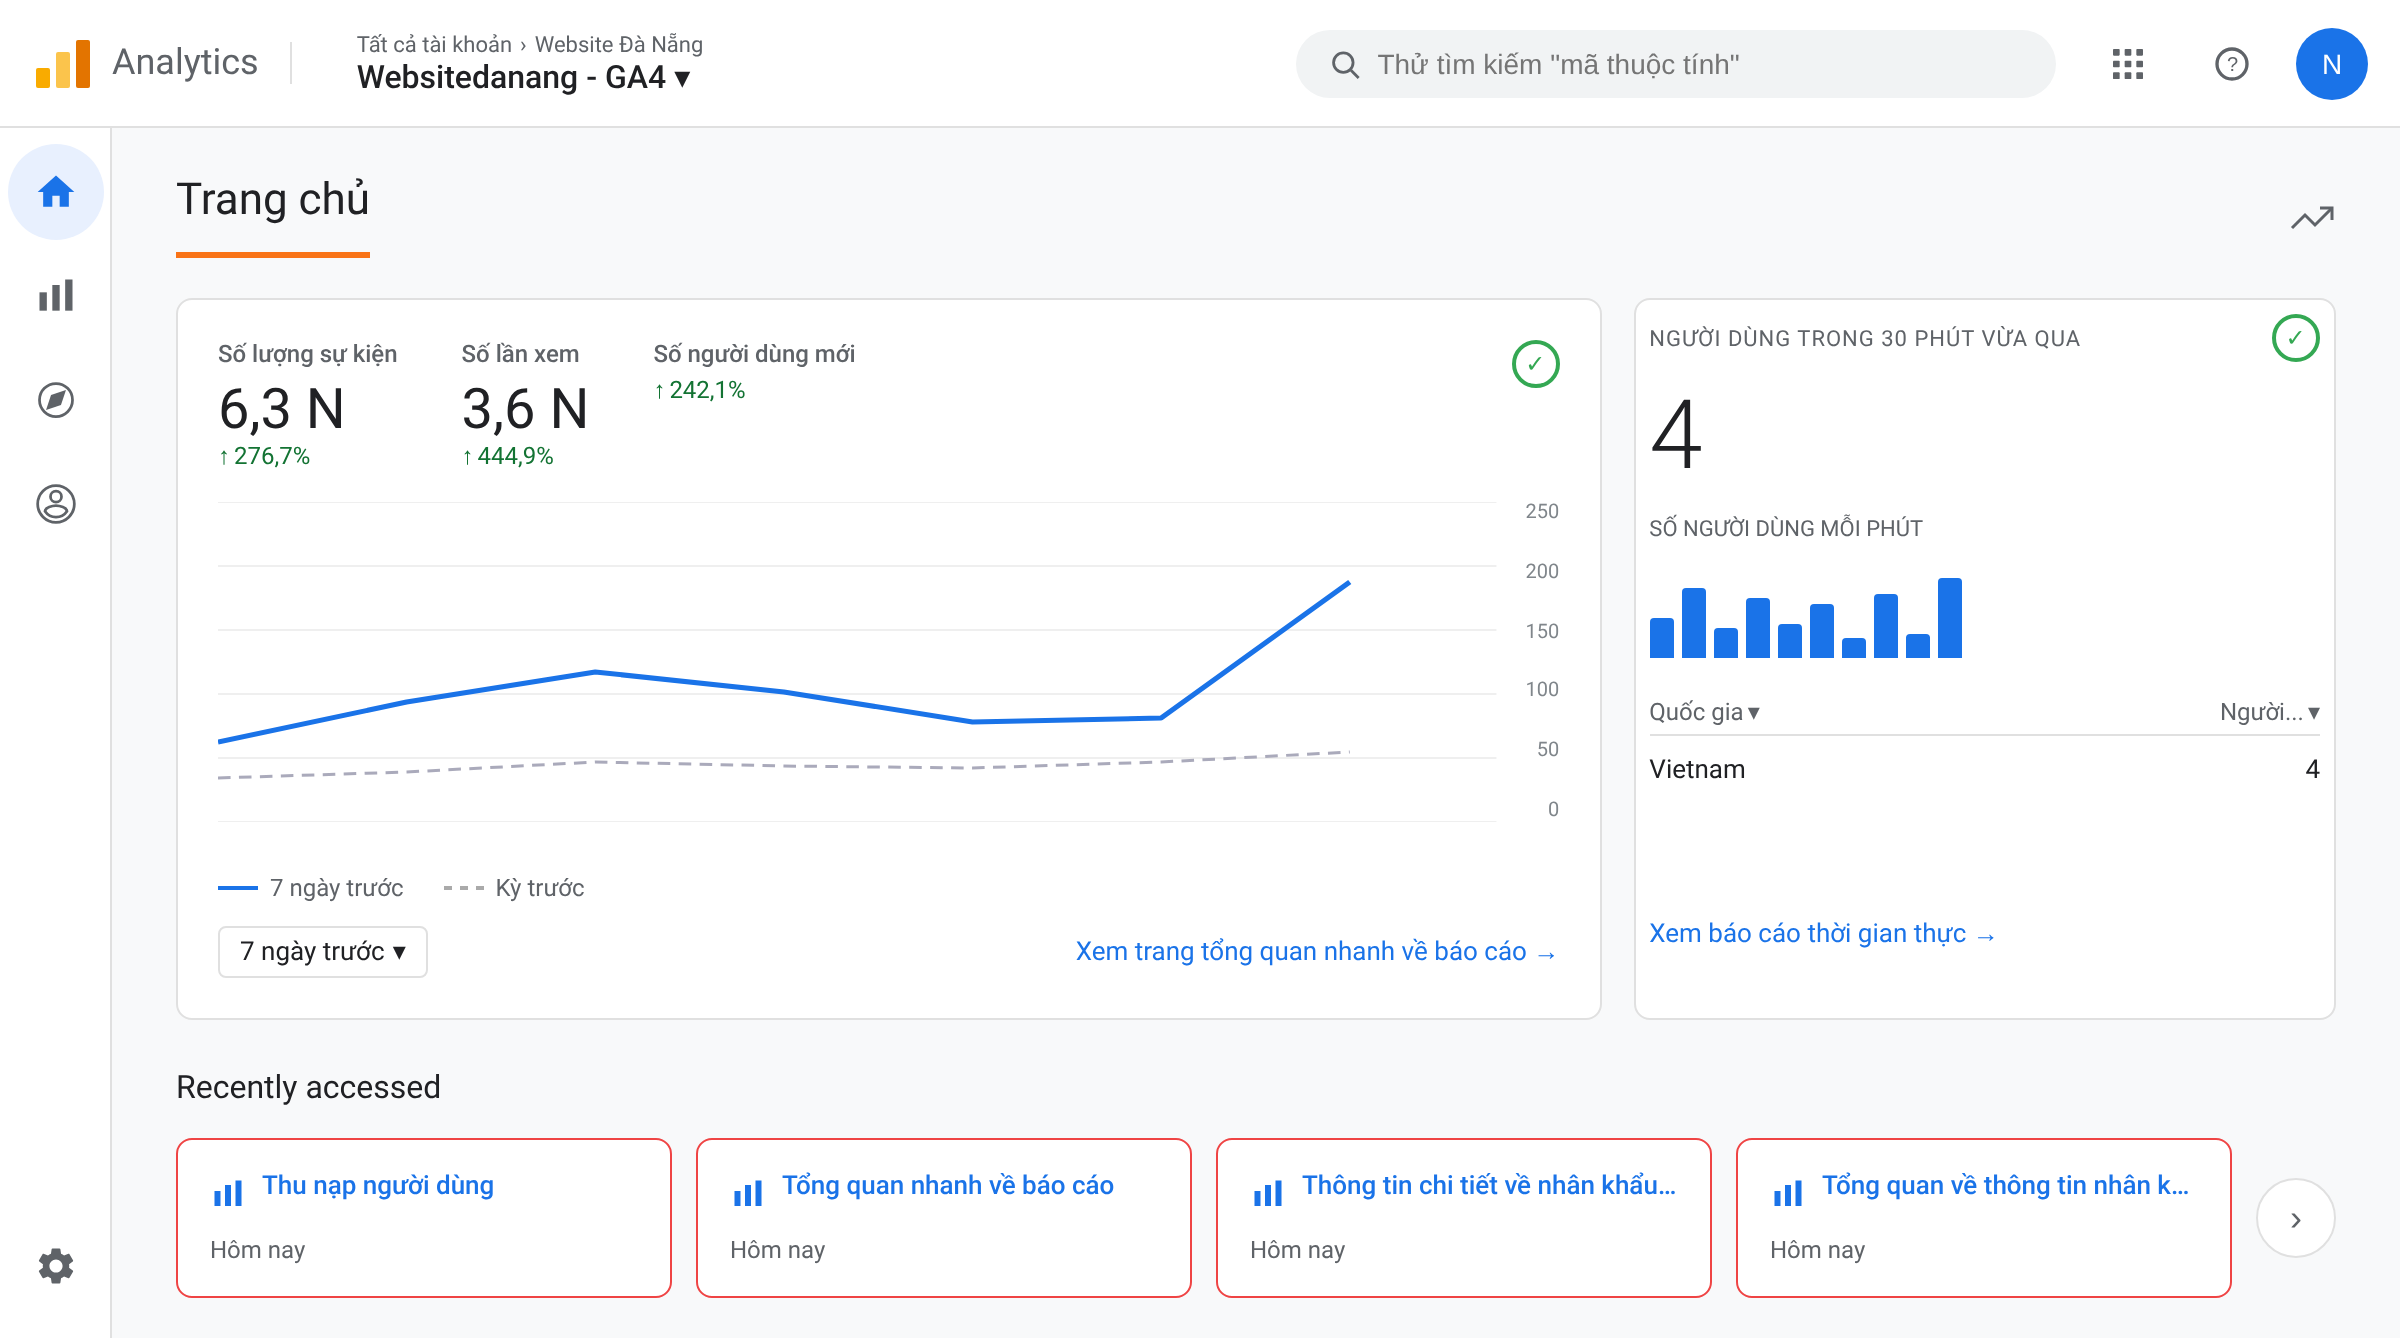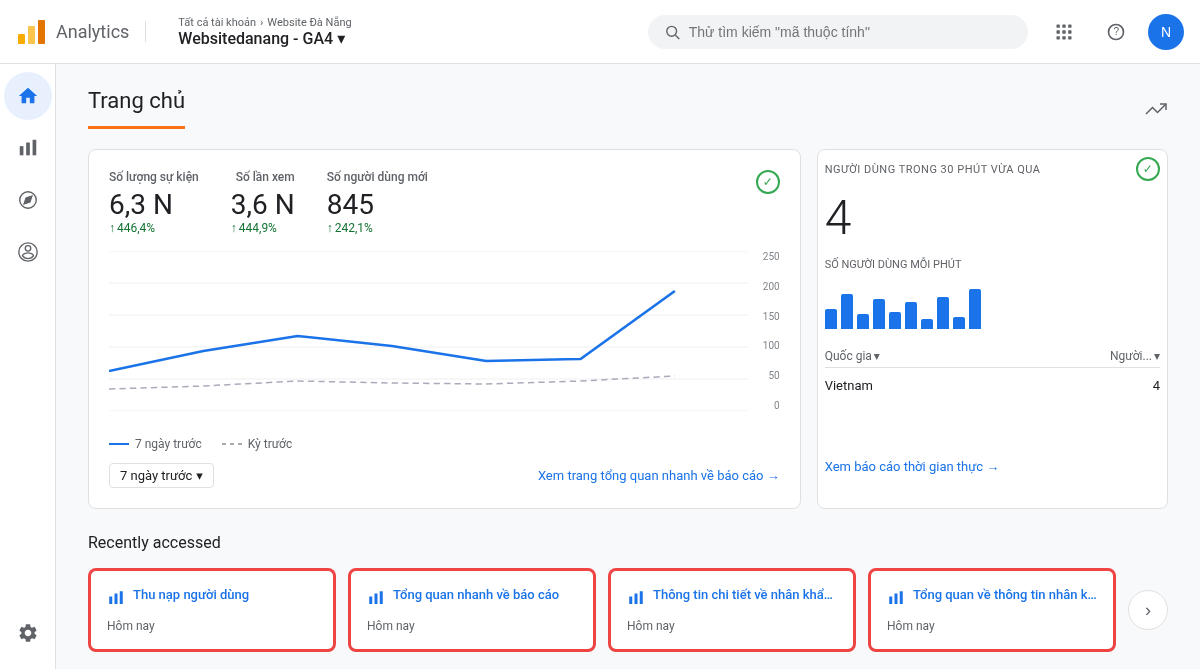--- a/index.html
+++ b/index.html
@@ -184,21 +184,21 @@
     .metric {
       display: flex;
       flex-direction: column;
     }
     .metric-label {
       font-size: 12px;
       color: #1a73e8;
       font-weight: 500;
       margin-bottom: 4px;
     }
-    .metric-label.grey { color: #5f6368; text-align: right; }
+    .metric-label.grey { color: #5f6368; }
     .metric-value {
       font-size: 28px;
       font-weight: 400;
       color: #202124;
     }
     .metric-change {
       font-size: 12px;
       color: #137333;
       display: flex;
       align-items: center;
@@ -359,21 +359,21 @@
     }
     .recent-cards {
       display: flex;
       gap: 12px;
       align-items: center;
     }
     .recent-card {
       flex: 1;
       background: #fff;
       border-radius: 8px;
-      border: 3px solid #ef4444;
+      border: 1px solid #ef4444;
       padding: 16px;
       cursor: pointer;
       display: flex;
       flex-direction: column;
       gap: 8px;
       min-width: 0;
       justify-content: flex-end;
     }
     .recent-card-header {
       display: flex;
@@ -534,30 +534,29 @@
     </div>
 
     <div class="cards-row">
 
       <div class="stats-card">
         <div class="metrics-top-row">
           <div class="stats-metrics">
             <div class="metric">
               <span class="metric-label grey">Số lượng sự kiện</span>
               <span class="metric-value">6,3 N</span>
-              <span class="metric-change">446,4%</span>
+              <span class="metric-change">276,7%</span>
             </div>
             <div class="metric">
               <span class="metric-label grey">Số lần xem</span>
               <span class="metric-value">3,6 N</span>
               <span class="metric-change">444,9%</span>
             </div>
             <div class="metric">
               <span class="metric-label grey">Số người dùng mới</span>
-              <span class="metric-value">845</span>
               <span class="metric-change">242,1%</span>
             </div>
           </div>
           <div class="check-icon">✓</div>
         </div>
 
         <div class="chart-container">
           <div class="y-axis-labels">
             <span>250</span>
             <span>200</span>

